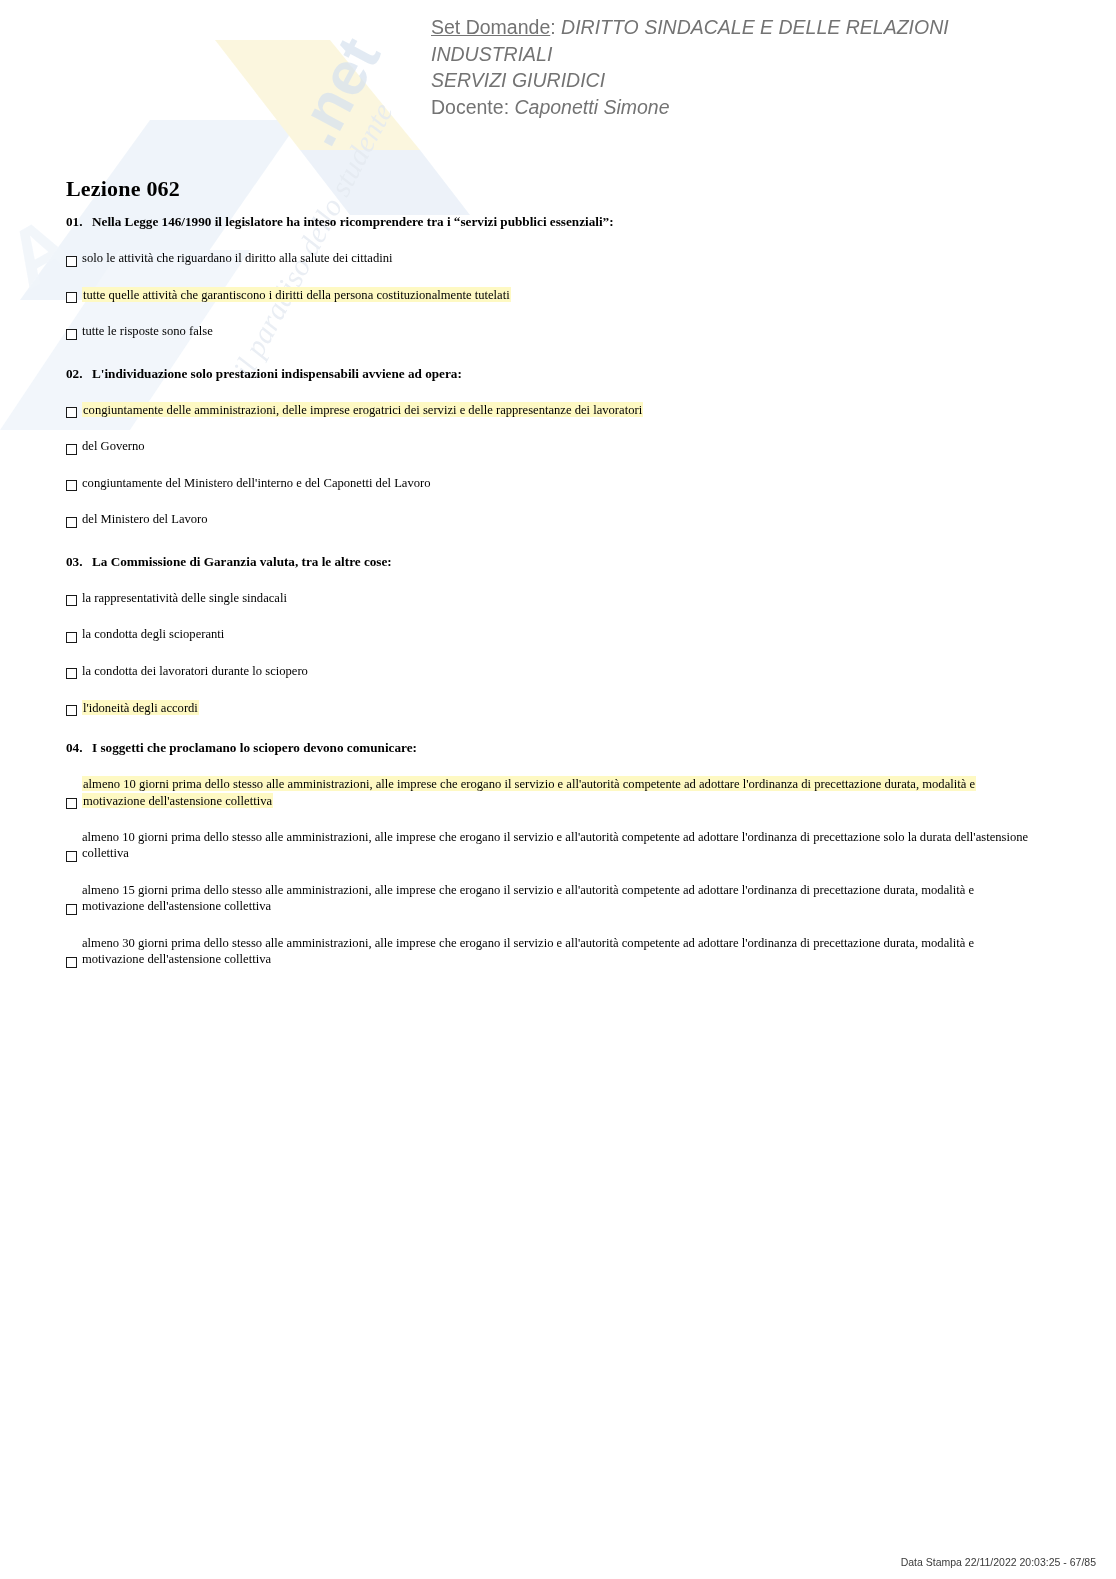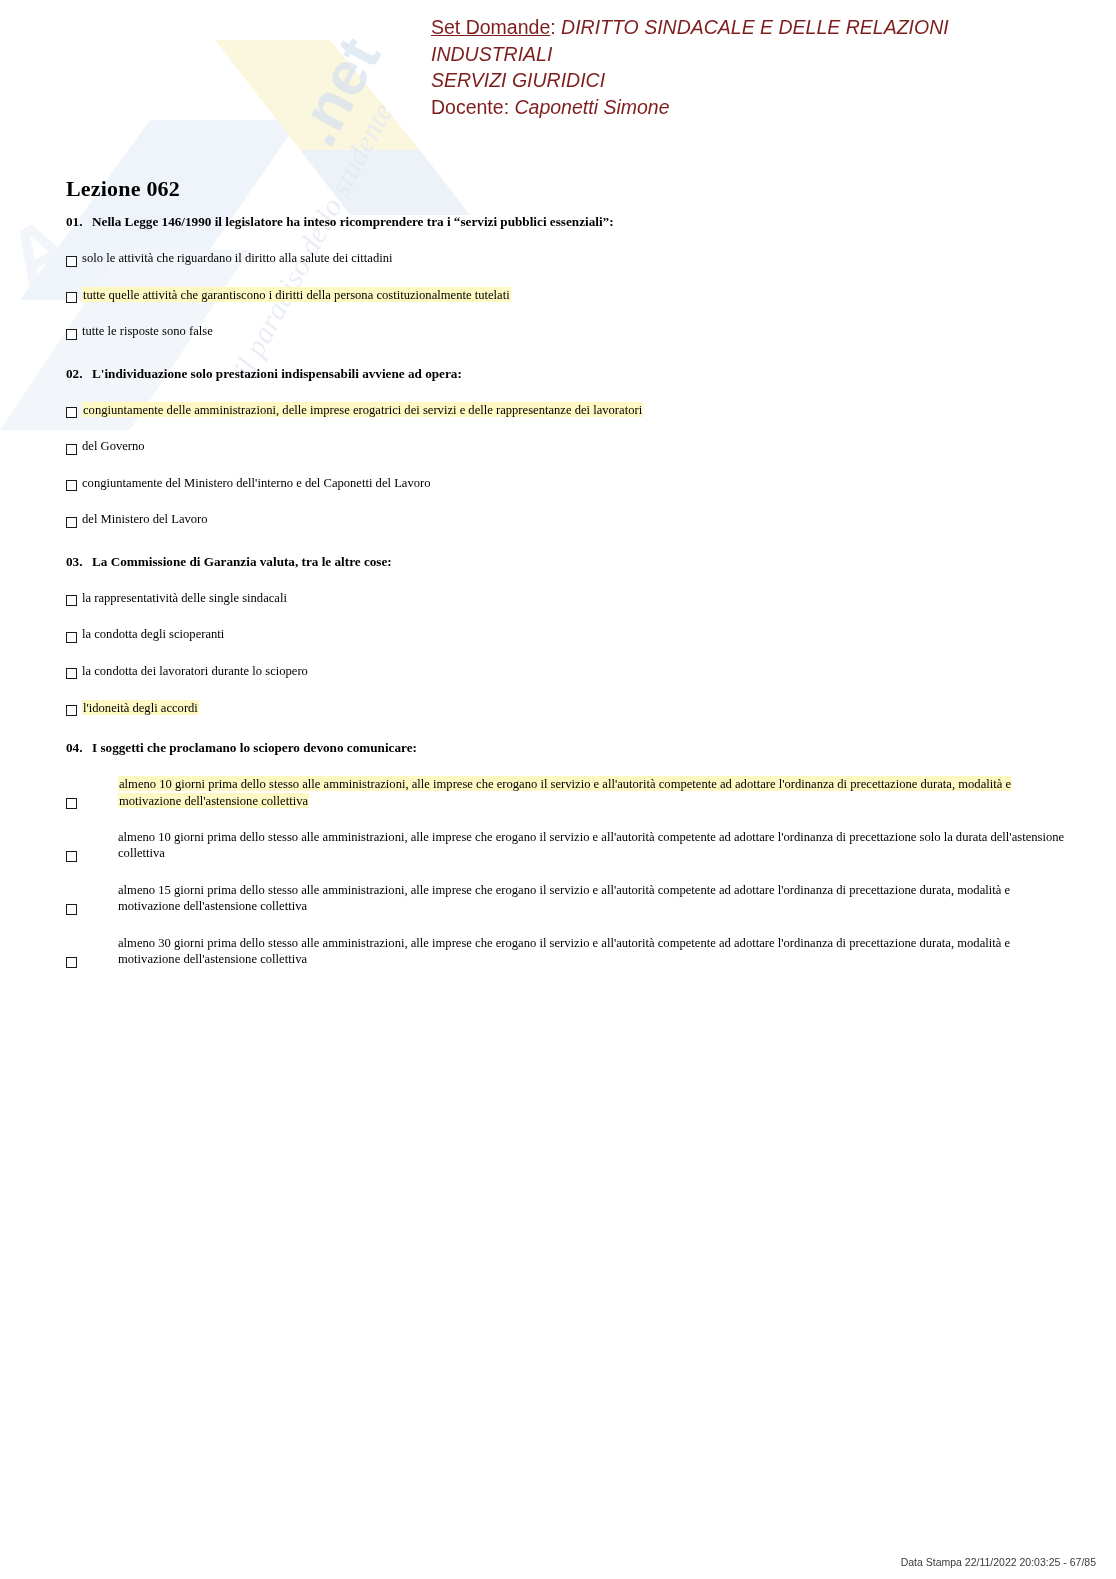--- a/index.html
+++ b/index.html
@@ -36,21 +36,21 @@
 
   
   #doc-header {
     position: absolute;
     left: 431px;
     top: 14px;
     width: 600px;
     font-family: "Liberation Sans", "DejaVu Sans", sans-serif;
     font-size: 19.5px;
     line-height: 26.5px;
-    color: #7f1d1d;
+    color: #737373;
   }
   #doc-header .hdr-line { white-space: normal; }
   #doc-header .lbl-underline { text-decoration: underline; }
   #doc-header .it { font-style: italic; }
 
   
   #lesson-title {
     position: absolute;
     left: 66px;
     top: 176px;
@@ -99,21 +99,21 @@
 
   .ans-text {
     font-size: 12.6px;
     line-height: 16.5px;
     max-width: 955px;
   }
   .ans-text > span.hl,
   .ans-text > span.tx { box-decoration-break: clone; -webkit-box-decoration-break: clone; }
   .hl { background: #fef9c3; padding: 0.5px 1px; }
   .ans-wide { max-width: 952px; }
-  .ans-block { margin-bottom: 16px; gap: 36px; }
+  .ans-block { margin-bottom: 16px; }
 
   
   #footer {
     position: absolute;
     left: 0;
     right: 20px;
     top: 1536px;
     text-align: right;
     font-family: "Liberation Sans", "DejaVu Sans", sans-serif;
     font-size: 10.5px;

